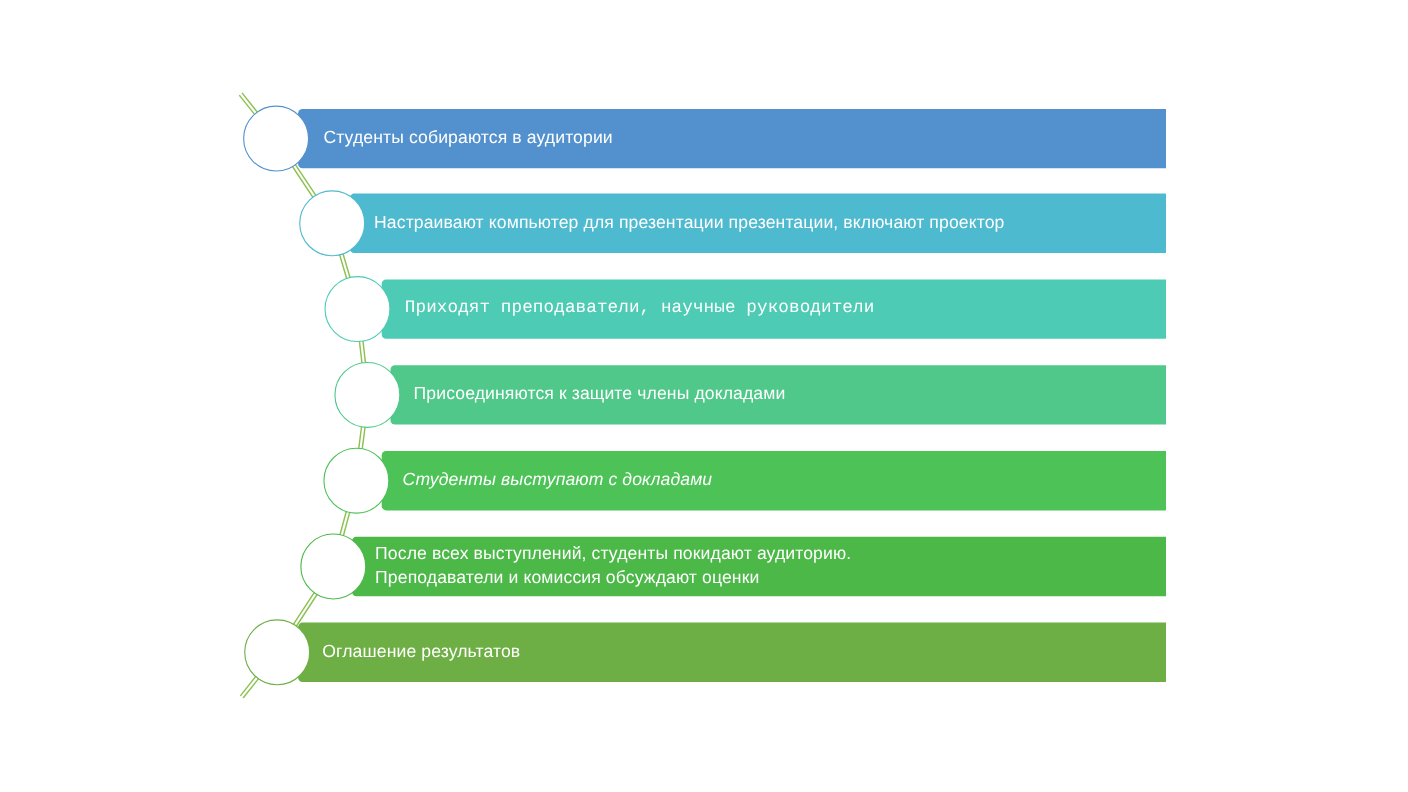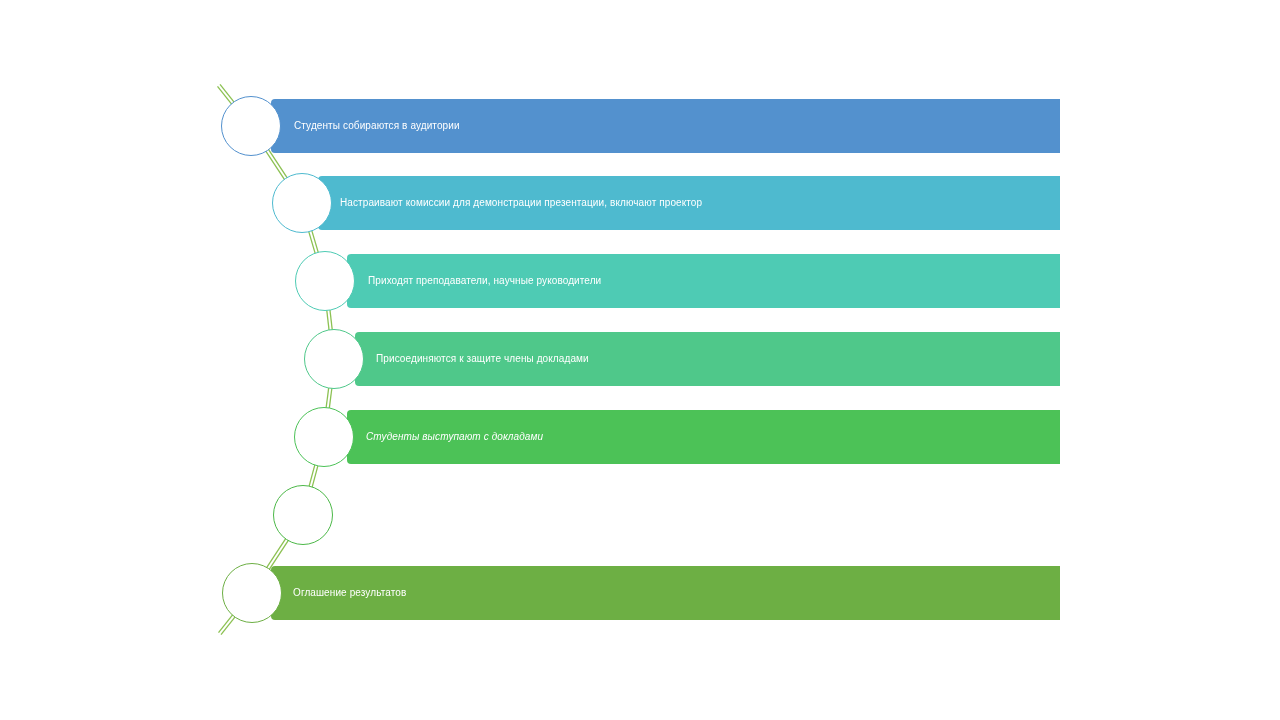--- a/index.html
+++ b/index.html
@@ -42,21 +42,21 @@
     position: absolute;
     top: 0;
     height: 54px;
     border-radius: 4px 0 0 4px;
     box-sizing: border-box;
     display: flex;
     align-items: center;
   }
   .step-label {
     color: #ffffff;
-    font-size: 10px;
+    font-size: 16px;
     line-height: 1.36;
     letter-spacing: 0.1px;
     white-space: pre-line;
     padding-left: 0;
   }
   .step-circle {
     position: absolute;
     width: 60px;
     height: 60px;
     border-radius: 50%;
@@ -93,43 +93,47 @@
     </svg>
     <div id="steps">
         <div class="step-row" style="left: 0px; top: 99px; width: 1280px;">
           <div class="step-bar" style="left: 271px; width: 789px; background: rgb(83, 145, 206);">
             <div class="step-label" style="margin-left: 23px;">Студенты собираются в аудитории</div>
           </div>
           <div class="step-circle" style="left: 221px; top: -3px; border-color: rgb(83, 145, 206);"></div>
         </div>
         <div class="step-row" style="left: 0px; top: 176px; width: 1280px;">
           <div class="step-bar" style="left: 318px; width: 742px; background: rgb(78, 186, 207);">
-            <div class="step-label" style="margin-left: 22px;">Настраивают комиссии для демонстрации презентации, включают проектор</div>
+            <div class="step-label" style="margin-left: 22px;">Настраивают компьютер для презентации презентации, включают проектор</div>
           </div>
           <div class="step-circle" style="left: 272px; top: -3px; border-color: rgb(78, 186, 207);"></div>
         </div>
-        <div class="step-row" style="left: 0px; top: 254px; width: 1280px;">
+        <div class="step-row" style="left: 0px; top: 254px; width: 1280px; font-family: Liberation Mono, monospace;">
           <div class="step-bar" style="left: 347px; width: 713px; background: rgb(78, 203, 180);">
             <div class="step-label" style="margin-left: 21px;">Приходят преподаватели, научные руководители</div>
           </div>
           <div class="step-circle" style="left: 295px; top: -3px; border-color: rgb(78, 203, 180);"></div>
         </div>
         <div class="step-row" style="left: 0px; top: 332px; width: 1280px;">
           <div class="step-bar" style="left: 355px; width: 705px; background: rgb(79, 200, 138);">
             <div class="step-label" style="margin-left: 21px;">Присоединяются к защите члены докладами</div>
           </div>
           <div class="step-circle" style="left: 304px; top: -3px; border-color: rgb(79, 200, 138);"></div>
         </div>
         <div class="step-row" style="left: 0px; top: 410px; width: 1280px;">
           <div class="step-bar" style="left: 347px; width: 713px; background: rgb(76, 194, 87);">
             <div class="step-label" style="margin-left: 19px; font-style: italic;">Студенты выступают с докладами</div>
           </div>
           <div class="step-circle" style="left: 294px; top: -3px; border-color: rgb(76, 194, 87);"></div>
         </div>
         <div class="step-row" style="left: 0px; top: 488px; width: 1280px;">
+          <div class="step-bar" style="left: 320px; width: 740px; background: rgb(76, 184, 72);">
+            <div class="step-label" style="margin-left: 21px;">После всех выступлений, студенты покидают аудиторию.
+Преподаватели и комиссия обсуждают оценки</div>
+          </div>
           <div class="step-circle" style="left: 273px; top: -3px; border-color: rgb(76, 184, 72);"></div>
         </div>
         <div class="step-row" style="left: 0px; top: 566px; width: 1280px; padding-left: 13px;">
           <div class="step-bar" style="left: 271px; width: 789px; background: rgb(109, 175, 68);">
             <div class="step-label" style="margin-left: 22px;">Оглашение результатов</div>
           </div>
           <div class="step-circle" style="left: 222px; top: -3px; border-color: rgb(109, 175, 68);"></div>
         </div>
       </div>
   </div>

